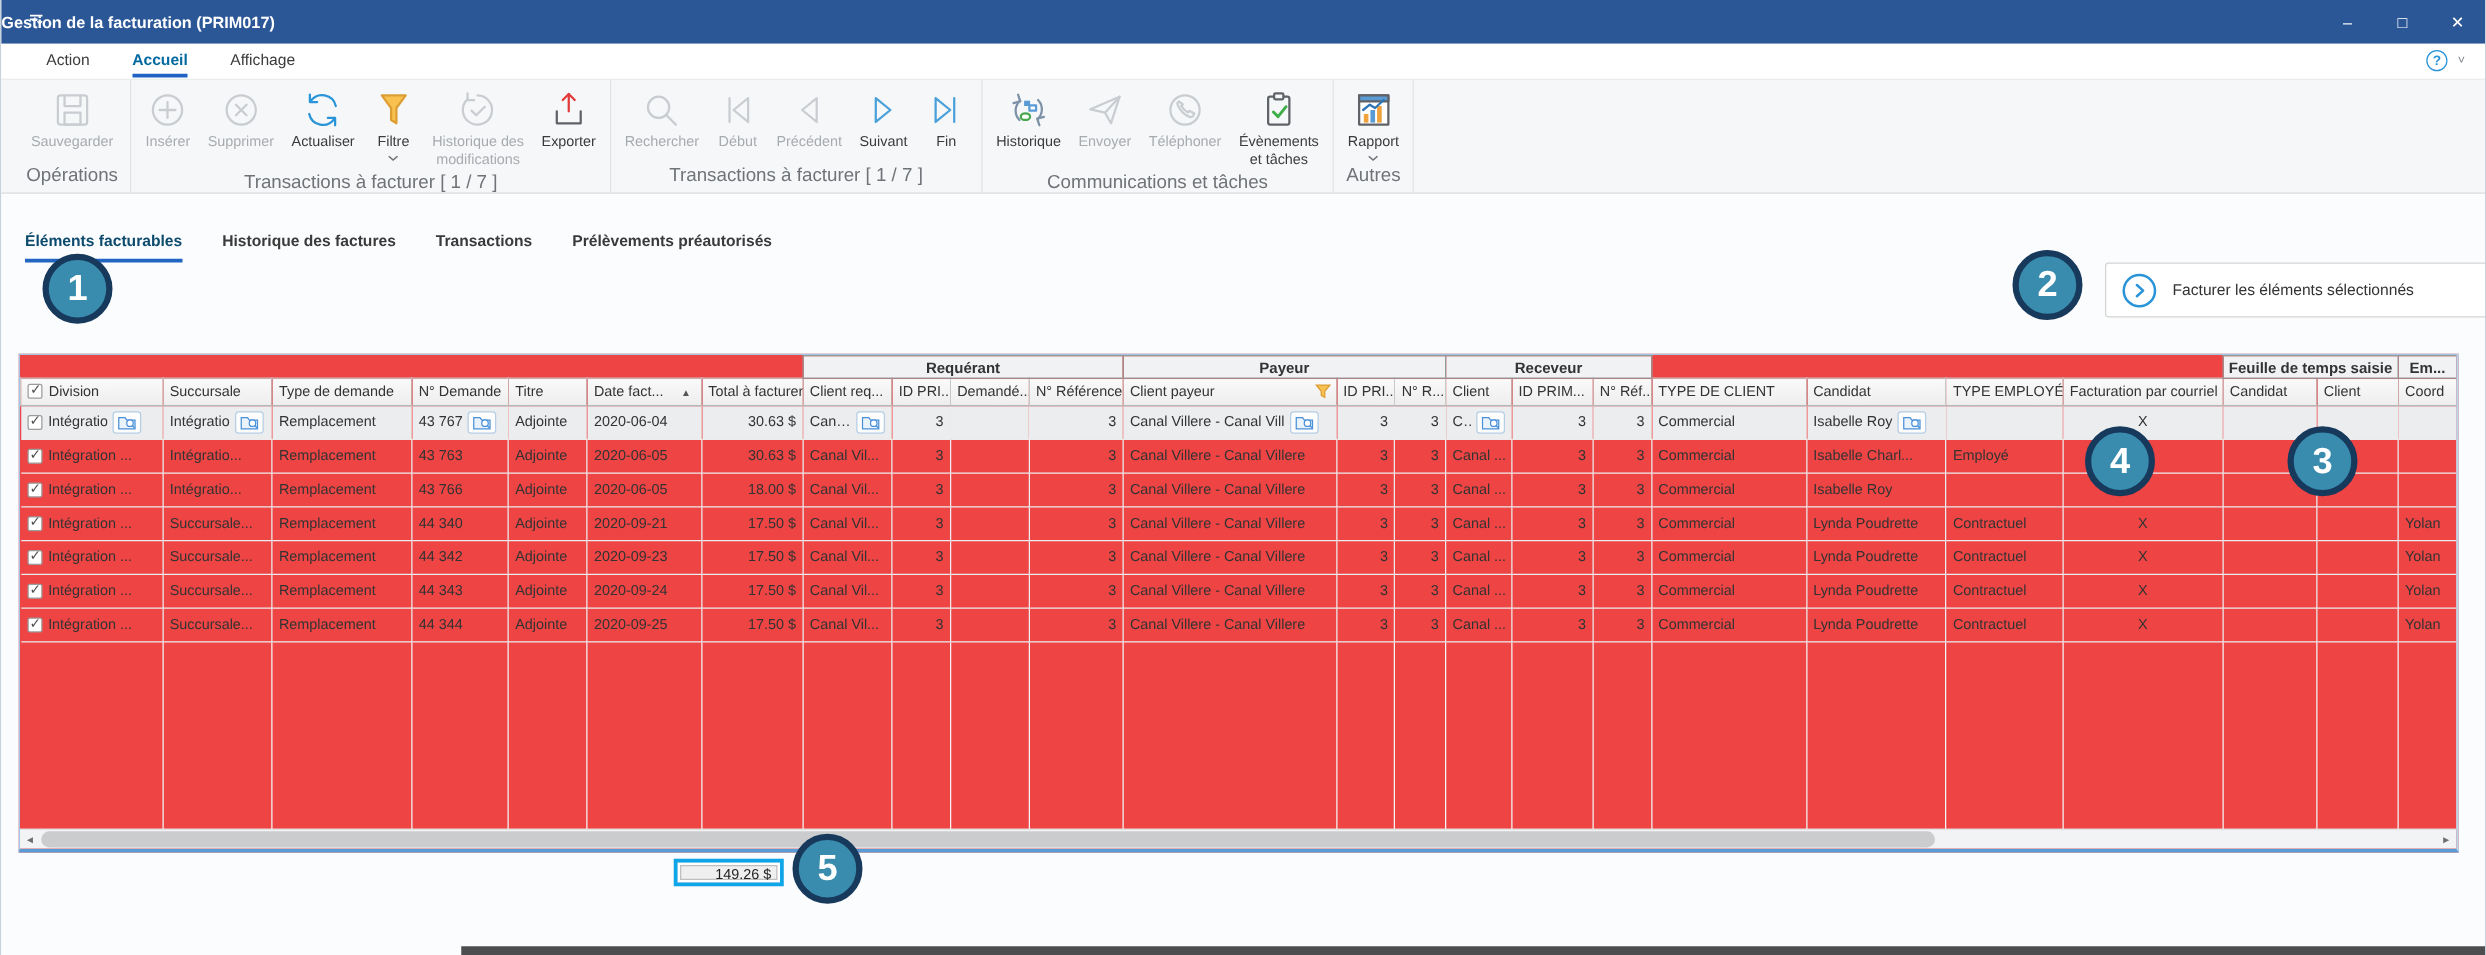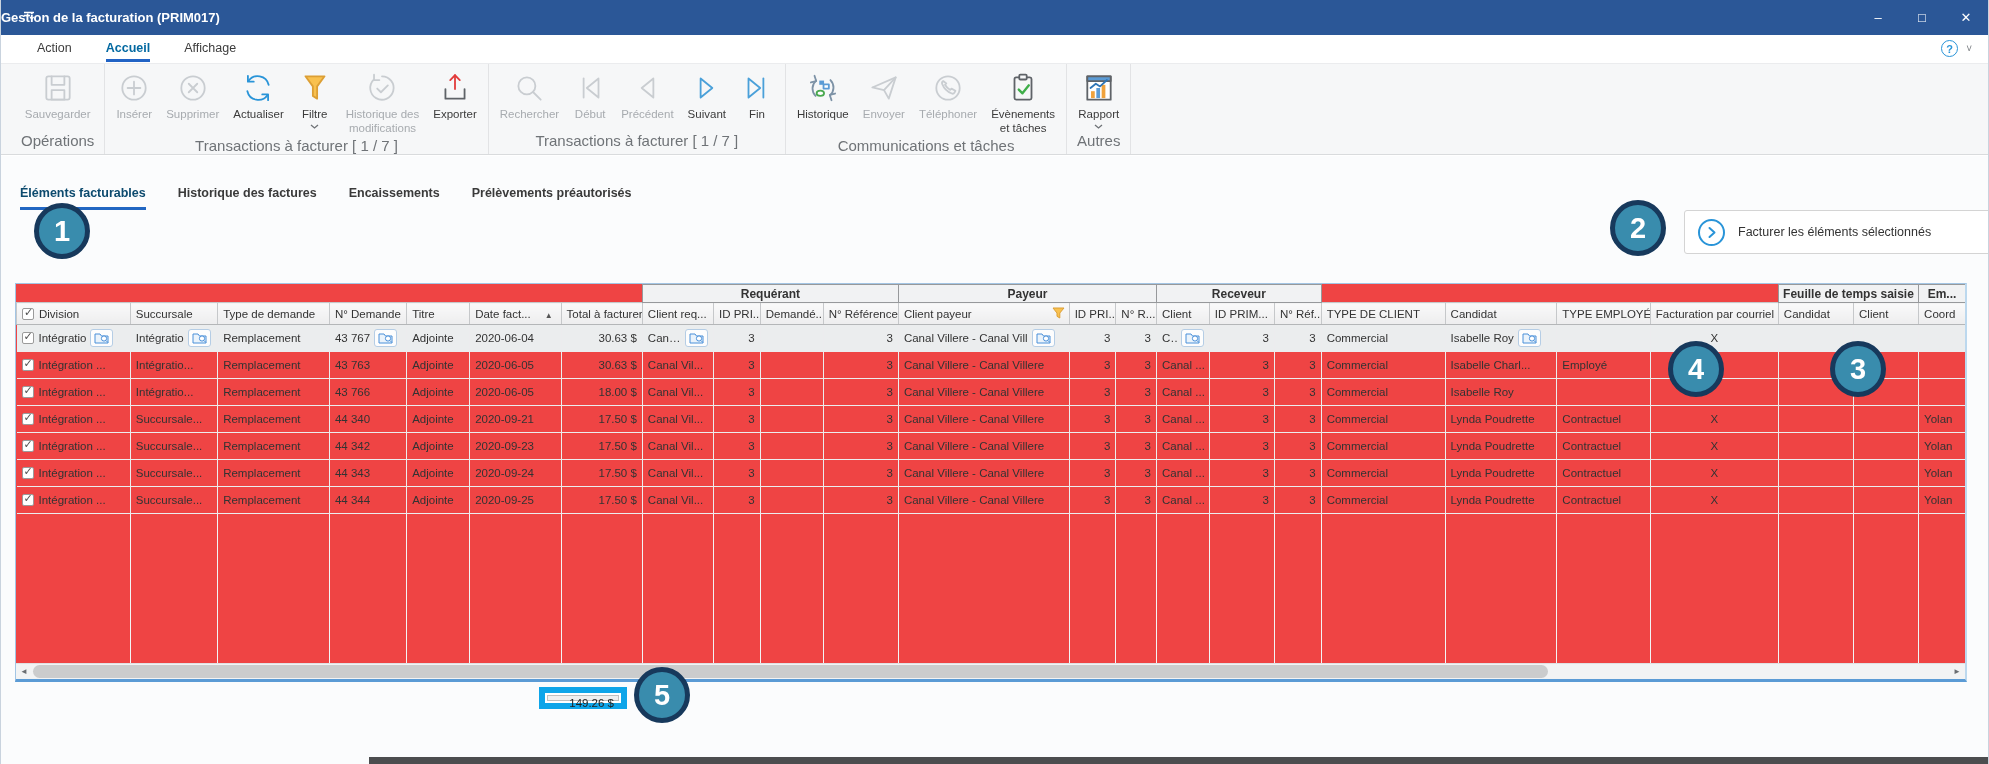--- a/index.html
+++ b/index.html
@@ -58,21 +58,21 @@
   .cellflex { display:flex; align-items:center; width:100%; }
   .ctext { overflow:hidden; text-overflow:ellipsis; }
   .lkp { display:inline-flex; width:23px; height:18px; border:1px solid #b5cde5; border-radius:3px; background:#fdfdfd; margin-left:4px; align-items:center; justify-content:center; flex:none; }
   .sort-arrow { font-size:8px; color:#555; margin-left:14px; }
   .hdr-funnel { position:absolute; right:4px; top:4px; }
   
   .hscroll { position:absolute; left:0; right:0; bottom:0; height:16px; background:#f2f3f4; border-top:1px solid #dfe1e3; }
   .hs-arrow { position:absolute; top:0; width:16px; height:15px; color:#6a6e72; font-size:8px; display:flex; align-items:center; justify-content:center; }
   .hs-thumb { position:absolute; left:17px; top:1px; height:13px; width:1515px; background:#cbcccd; border-radius:7px; }
   
-  .total-box { position:absolute; left:538px; top:531px; width:88px; height:22px; background:#efefef; border:6px solid #0ea5e9; box-shadow:inset 0 0 0 2px #fff, inset 0 0 0 3px #bfbfbf; font-size:11.5px; color:#222; text-align:right; line-height:20px; padding-right:7px; }
+  .total-box { position:absolute; left:538px; top:531px; width:88px; height:22px; background:#efefef; border:3px solid #0ea5e9; box-shadow:inset 0 0 0 2px #fff, inset 0 0 0 3px #bfbfbf; font-size:11.5px; color:#222; text-align:right; line-height:20px; padding-right:7px; }
   .callout { position:absolute; width:56px; height:56px; border-radius:50%; background:#398cad; border:5px solid #17395c; color:#fff; font-weight:bold; font-size:29px; display:flex; align-items:center; justify-content:center; z-index:20; }
   .c1 { left:33px;  top:203px; }
   .c2 { left:1609px; top:200px; }
   .c3 { left:1829px; top:341px; }
   .c4 { left:1667px; top:341px; }
   .c5 { left:633px;  top:667px; }
   .bstrip { position:absolute; left:368px; right:0; bottom:0; height:7px; background:#4c4d4f; }
   svg { display:block; }
 </style>
 </head>
@@ -305,21 +305,21 @@
         </div>
       </div>
       <div class="rglbl">Autres</div>
     </div>
   </div>
 
 <div class="content">
   <div class="viewtabs">
       <div class="vtab active">Éléments facturables</div>
       <div class="vtab">Historique des factures</div>
-      <div class="vtab">Encaissements</div>
+      <div class="vtab">Transactions</div>
       <div class="vtab">Prélèvements préautorisés</div>
     </div>
 
   <div class="facturer-btn">
     <span class="fb-icon">
       <svg width="13" height="13" viewBox="0 0 13 13">
           <path d="M4.5 2l5 4.5-5 4.5" stroke="#2994d8" stroke-width="2" fill="none" stroke-linecap="round" stroke-linejoin="round"></path>
         </svg>
     </span>
     <span class="fb-label">Facturer les éléments sélectionnés</span>

